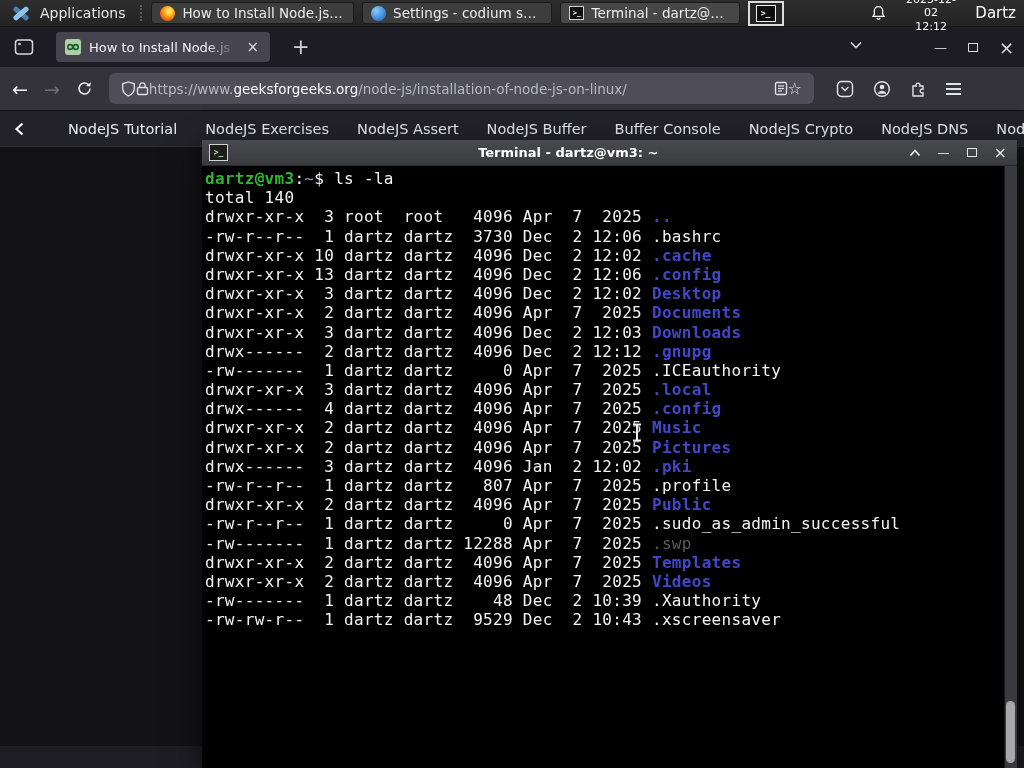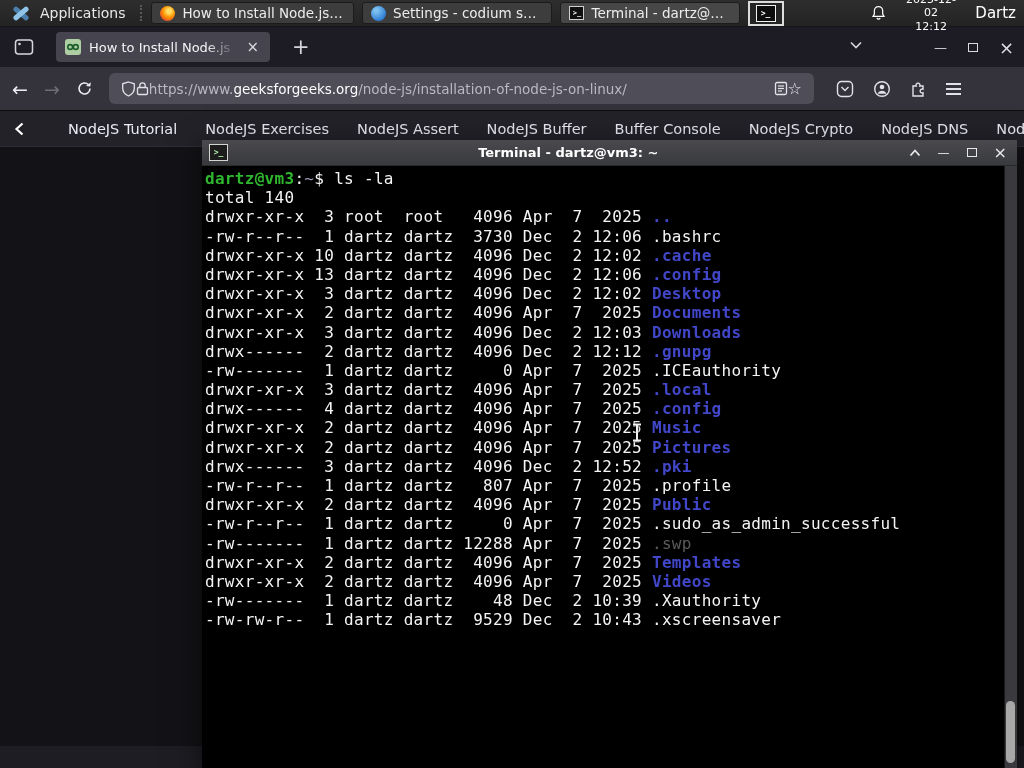--- a/index.html
+++ b/index.html
@@ -303,21 +303,21 @@
         <div class="tline"><span>drwxr-xr-x 13 dartz dartz  4096 Dec  2 12:06 </span><span class="fname dir">.config</span></div>
         <div class="tline"><span>drwxr-xr-x  3 dartz dartz  4096 Dec  2 12:02 </span><span class="fname dir">Desktop</span></div>
         <div class="tline"><span>drwxr-xr-x  2 dartz dartz  4096 Apr  7  2025 </span><span class="fname dir">Documents</span></div>
         <div class="tline"><span>drwxr-xr-x  3 dartz dartz  4096 Dec  2 12:03 </span><span class="fname dir">Downloads</span></div>
         <div class="tline"><span>drwx------  2 dartz dartz  4096 Dec  2 12:12 </span><span class="fname dir">.gnupg</span></div>
         <div class="tline"><span>-rw-------  1 dartz dartz     0 Apr  7  2025 </span><span class="fname file">.ICEauthority</span></div>
         <div class="tline"><span>drwxr-xr-x  3 dartz dartz  4096 Apr  7  2025 </span><span class="fname dir">.local</span></div>
         <div class="tline"><span>drwx------  4 dartz dartz  4096 Apr  7  2025 </span><span class="fname dir">.config</span></div>
         <div class="tline"><span>drwxr-xr-x  2 dartz dartz  4096 Apr  7  2025 </span><span class="fname dir">Music</span></div>
         <div class="tline"><span>drwxr-xr-x  2 dartz dartz  4096 Apr  7  2025 </span><span class="fname dir">Pictures</span></div>
-        <div class="tline"><span>drwx------  3 dartz dartz  4096 Dec  2 12:52 </span><span class="fname dir">.pki</span></div>
+        <div class="tline"><span>drwx------  3 dartz dartz  4096 Jan  2 12:02 </span><span class="fname dir">.pki</span></div>
         <div class="tline"><span>-rw-r--r--  1 dartz dartz   807 Apr  7  2025 </span><span class="fname file">.profile</span></div>
         <div class="tline"><span>drwxr-xr-x  2 dartz dartz  4096 Apr  7  2025 </span><span class="fname dir">Public</span></div>
         <div class="tline"><span>-rw-r--r--  1 dartz dartz     0 Apr  7  2025 </span><span class="fname file">.sudo_as_admin_successful</span></div>
         <div class="tline"><span>-rw-------  1 dartz dartz 12288 Apr  7  2025 </span><span class="fname dim">.swp</span></div>
         <div class="tline"><span>drwxr-xr-x  2 dartz dartz  4096 Apr  7  2025 </span><span class="fname dir">Templates</span></div>
         <div class="tline"><span>drwxr-xr-x  2 dartz dartz  4096 Apr  7  2025 </span><span class="fname dir">Videos</span></div>
         <div class="tline"><span>-rw-------  1 dartz dartz    48 Dec  2 10:39 </span><span class="fname file">.Xauthority</span></div>
         <div class="tline"><span>-rw-rw-r--  1 dartz dartz  9529 Dec  2 10:43 </span><span class="fname file">.xscreensaver</span></div>
       </div>
     <div class="scroll-track">

